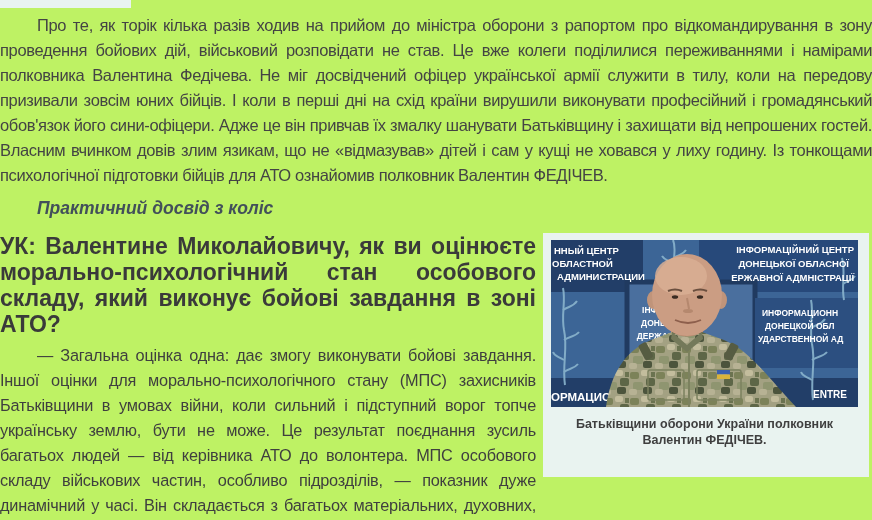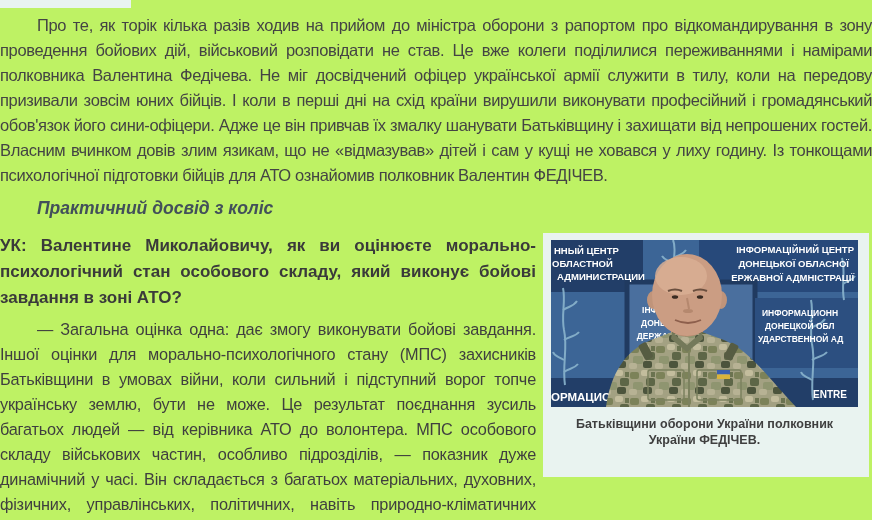--- a/index.html
+++ b/index.html
@@ -38,21 +38,21 @@
   }
   .content-row {
     display: flex;
     align-items: flex-start;
     margin-top: 14px;
     padding-right: 3px;
   }
   .left-col { width: 536px; }
   .question {
     font-weight: bold;
-    font-size: 17px;
+    font-size: 23px;
     line-height: 26px;
     text-align: justify;
     color: #3a3a3a;
   }
   .answer {
     margin-top: 6px;
     font-size: 16.3px;
     line-height: 25px;
     letter-spacing: -0.2px;
     text-align: justify;
@@ -179,18 +179,18 @@
           <rect x="146" y="130" width="44" height="30" rx="2" fill="none" stroke="#7c815f" stroke-width="1.5"></rect>
           <g>
             <rect x="166" y="130" width="13" height="4.5" fill="#3a5fae"></rect>
             <rect x="166" y="134.5" width="13" height="4.5" fill="#d9b33c"></rect>
           </g>
         </g>
       </svg>
 
       <div class="figure-caption">
         <div>Батьківщини оборони України полковник</div>
-        <div>України ФЕДІЧЕВ.</div>
+        <div>Валентин ФЕДІЧЕВ.</div>
       </div>
     </div>
   </div>
 
 </div>
 
 </body></html>

